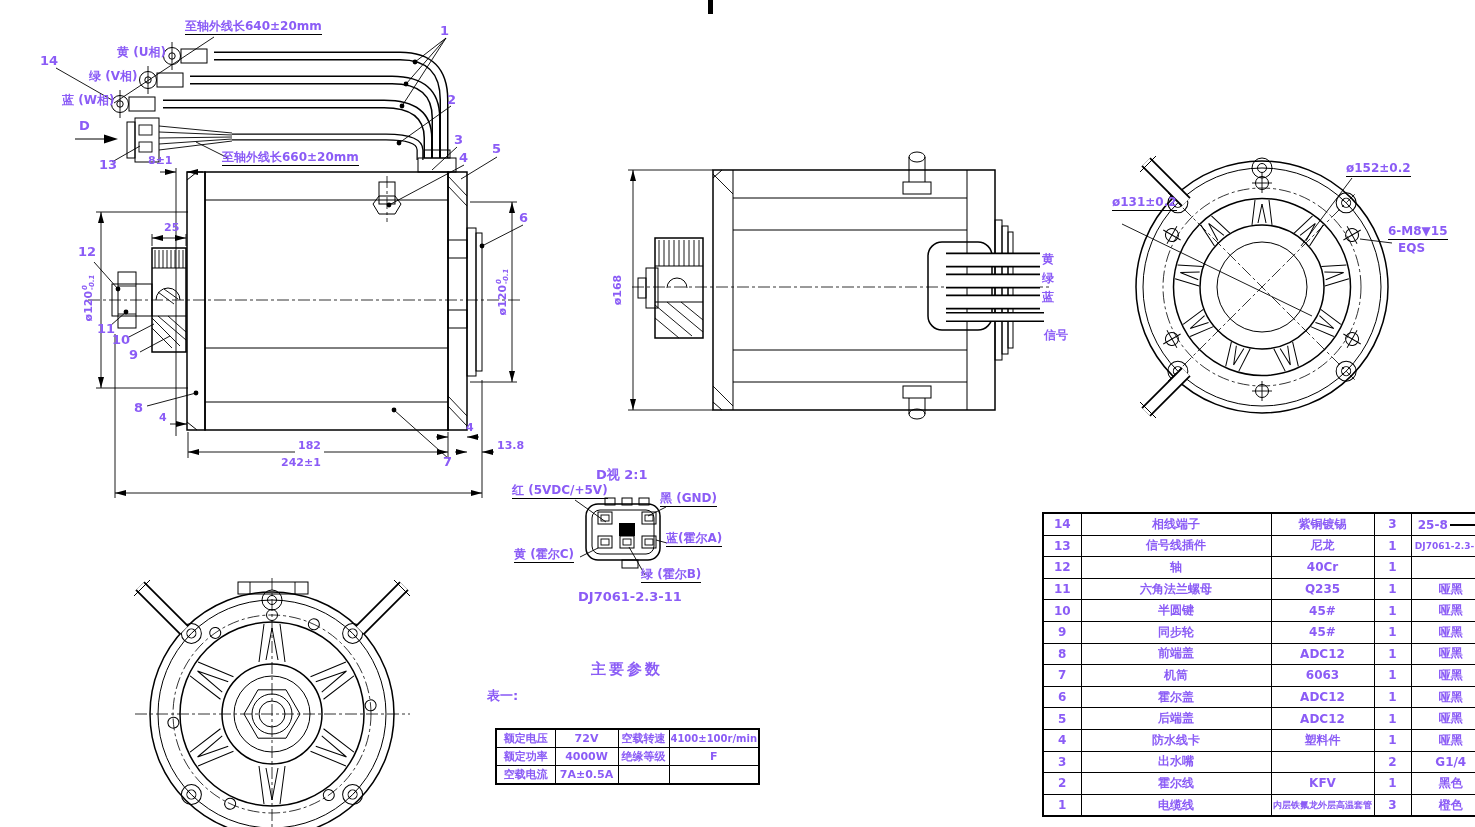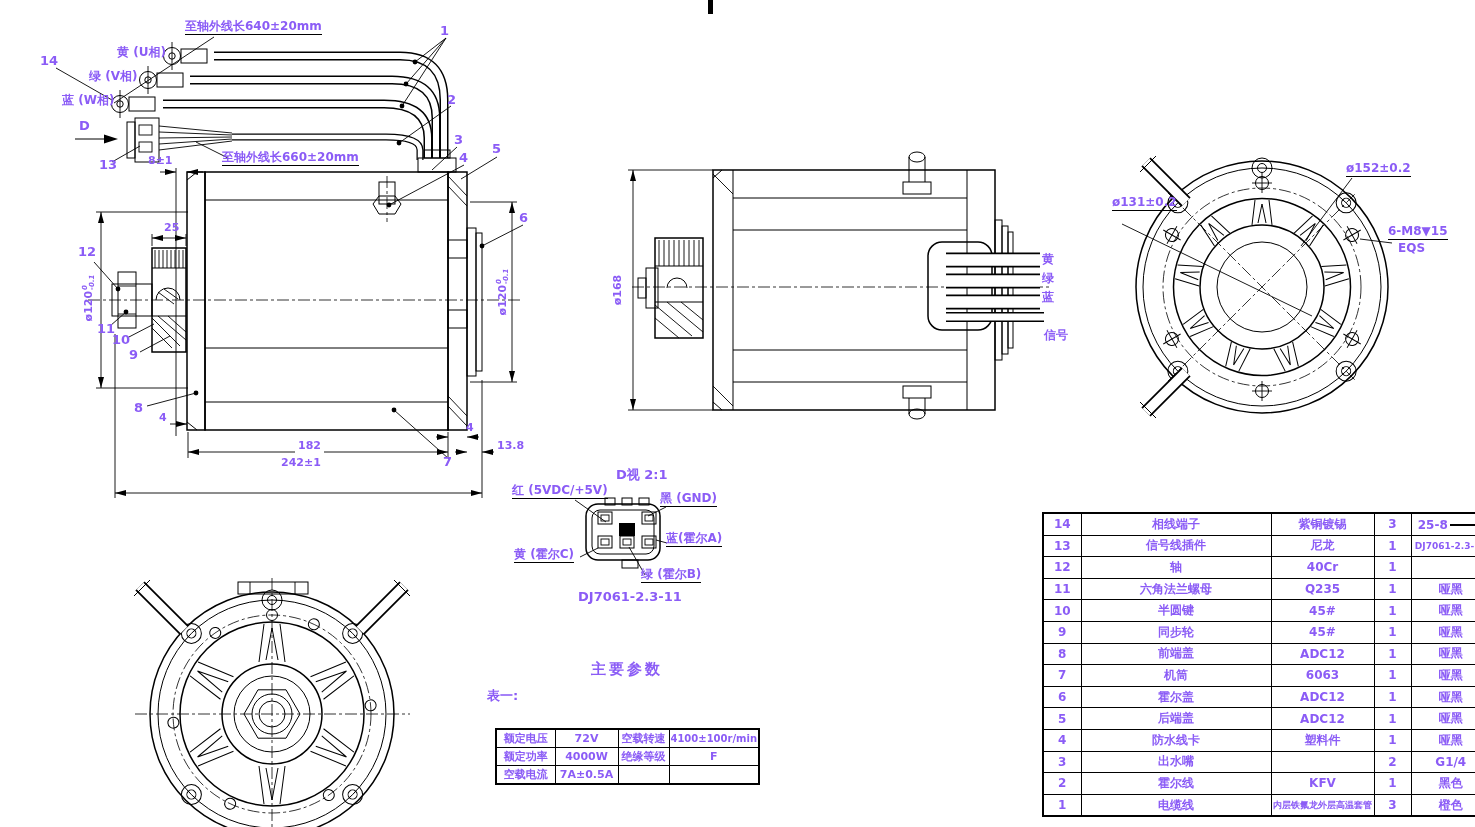--- a/index.html
+++ b/index.html
@@ -433,21 +433,21 @@
 <div class="lbl" style="left:1042px;top:253px;">黄</div>
 <div class="lbl" style="left:1042px;top:272px;">绿</div>
 <div class="lbl" style="left:1042px;top:291px;">蓝</div>
 <div class="lbl" style="left:1044px;top:305px;margin-top:24px;">信号</div>
 
 <div class="lbl ul" style="left:1346px;top:162px;">ø152±0.2</div>
 <div class="lbl ul" style="left:1064px;top:196px;margin-left:48px;">ø131±0.2</div>
 <div class="lbl ul" style="left:1388px;top:225px;">6-M8▼15</div>
 <div class="lbl" style="left:1398px;top:242px;">EQS</div>
 
-<div class="lbl f13" style="left:616px;top:468px;">D视 2:1</div>
+<div class="lbl f13" style="left:596px;top:468px;">D视 2:1</div>
 <div class="lbl ul" style="left:512px;top:484px;">红 (5VDC/+5V)</div>
 <div class="lbl ul" style="left:660px;top:492px;">黑 (GND)</div>
 <div class="lbl ul" style="left:666px;top:532px;">蓝(霍尔A)</div>
 <div class="lbl ul" style="left:641px;top:568px;">绿 (霍尔B)</div>
 <div class="lbl ul" style="left:514px;top:548px;">黄 (霍尔C)</div>
 <div class="lbl f13" style="left:578px;top:590px;">DJ7061-2.3-11</div>
 
 <div class="lbl f15" style="left:591px;top:661px;letter-spacing:3px;">主要参数</div>
 <div class="lbl f13" style="left:487px;top:689px;">表一:</div>
 <table class="ptable" style="left:495px;top:728px;width:263px;">

